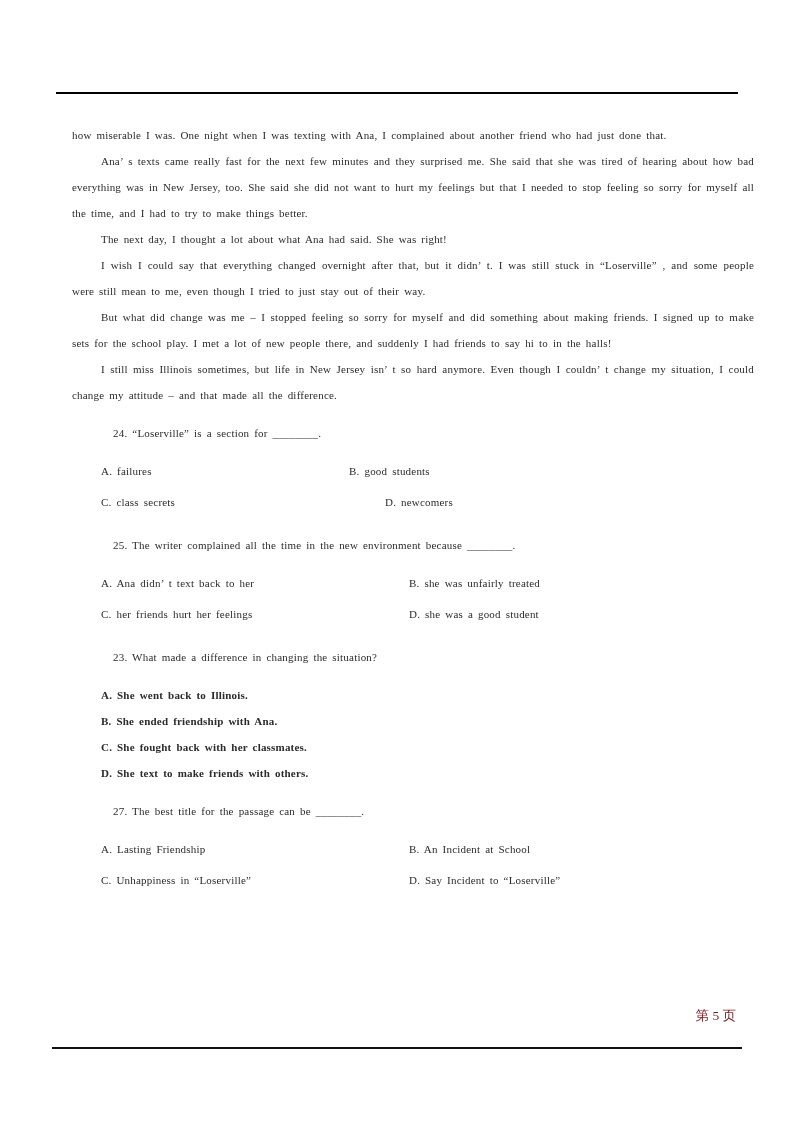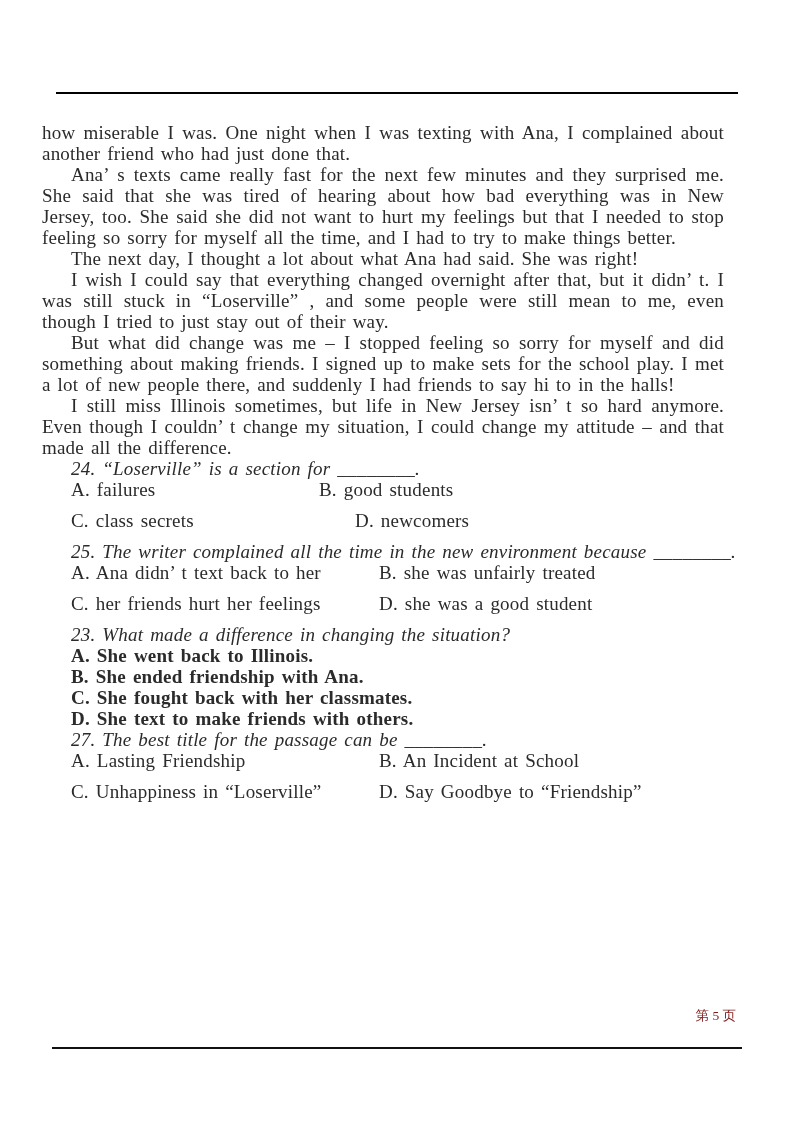--- a/index.html
+++ b/index.html
@@ -21,40 +21,39 @@
     position: absolute;
     top: 92px;
     left: 56px;
     width: 682px;
     height: 2px;
     background: #000000;
   }
   .content {
     position: absolute;
     top: 122px;
-    left: 42px;
+    left: 72px;
     width: 682px;
-    font-size: 19px;
-    line-height: 21px;
+    font-size: 11px;
+    line-height: 26px;
     letter-spacing: 0.2px;
     word-spacing: 2px;
   }
   .para {
     margin: 0;
     text-align: justify;
     text-indent: 29px;
   }
   .para.no-indent {
     text-indent: 0;
   }
   .q-stem {
-    margin: 0;
+    margin: 12px;
     text-indent: 29px;
     white-space: nowrap;
-    font-style: italic;
   }
   .opt-row {
     position: relative;
     height: 31px;
   }
   .opt {
     position: absolute;
     top: 0;
     white-space: nowrap;
   }
@@ -130,21 +129,21 @@
     </div>
 
     <div>
       <p class="q-stem">27. The best title for the passage can be ________.</p>
       <div class="opt-row">
         <span class="opt" style="left:29px">A. Lasting Friendship</span>
         <span class="opt" style="left:337px">B. An Incident at School</span>
       </div>
       <div class="opt-row">
         <span class="opt" style="left:29px">C. Unhappiness in “Loserville”</span>
-        <span class="opt" style="left:337px">D. Say Goodbye to “Friendship”</span>
+        <span class="opt" style="left:337px">D. Say Incident to “Loserville”</span>
       </div>
     </div>
 
   </div>
 
   <div class="footer-rule"></div>
   <div class="footer-text">第 5 页</div>
 
 </div>
 

